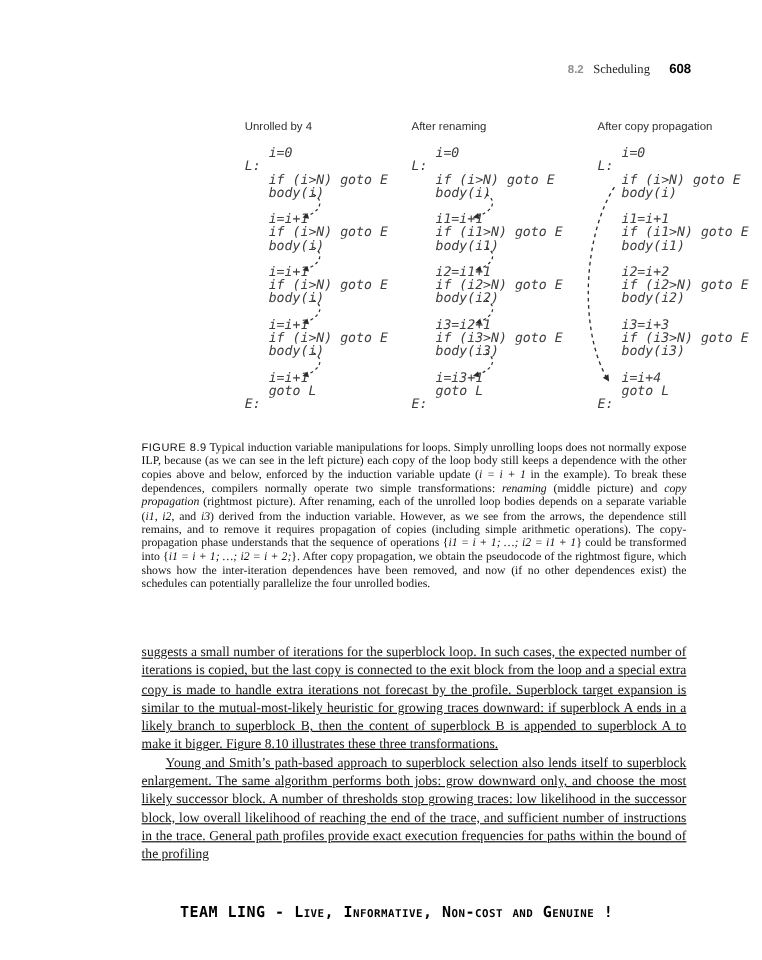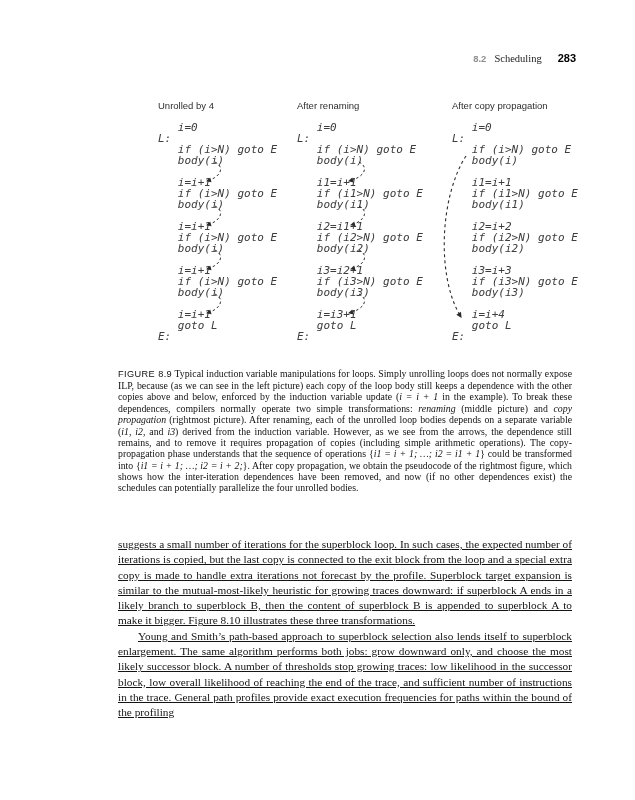--- a/index.html
+++ b/index.html
@@ -8,21 +8,21 @@
     background:#ffffff; overflow:hidden;
     font-family:"Liberation Serif", serif; color:#1a1a1a;
   }
   
   .running-head { position:absolute; top:52px; right:59px; display:flex; align-items:baseline; white-space:nowrap; }
   .sec-num  { font-family:"Liberation Sans",sans-serif; font-weight:700; font-size:9.5px; color:#8e8e8e; }
   .sec-title{ font-family:"Liberation Serif",serif; font-size:10.5px; color:#222; margin-left:8px; }
   .page-num { font-family:"Liberation Sans",sans-serif; font-weight:700; font-size:11px; color:#000; margin-left:16px; }
 
   
-  .fig-col { position:absolute; top:100px; width:142px; }
+  .fig-col { position:absolute; top:100px; width:142px;margin-left:46px; }
   .fig-col.c1 { left:158px; }
   .fig-col.c2 { left:297px; }
   .fig-col.c3 { left:452px; }
   .col-title { margin:0 0 11px 0; font-family:"Liberation Sans",sans-serif; font-size:9.5px; color:#2e2e2e; }
   .code {
     position:relative; margin:0; white-space:pre;
     font-family:"DejaVu Sans Mono",monospace; font-size:11px; line-height:11px; color:#3d3d3d;font-style:italic;
   }
   .arrow-layer { position:absolute; overflow:visible; pointer-events:none; }
   .arrow-layer.small { left:0; top:22px; }
@@ -53,21 +53,21 @@
   }
 </style>
 </head>
 <body>
 
 <div class="page">
 
   <div class="running-head">
     <span class="sec-num">8.2</span>
     <span class="sec-title">Scheduling</span>
-    <span class="page-num">283</span>
+    <span class="page-num">608</span>
   </div>
 
   <div class="fig-col c1">
     <p class="col-title">Unrolled by 4</p>
     <pre class="code">   i=0
 L:
    if (i&gt;N) goto E
    body(i)
 
    i=i+1
@@ -165,14 +165,15 @@
     </svg>
   </div>
 
   <p class="caption"><span class="seg-label">FIGURE 8.9</span><span class="seg-title">  Typical induction variable manipulations for loops. </span><span class="seg-normal">Simply unrolling loops does not normally expose ILP, because (as we can see in the left picture) each copy of the loop body still keeps a dependence with the other copies above and below, enforced by the induction variable update (</span><span class="seg-italic">i = i + 1</span><span class="seg-normal"> in the example). To break these dependences, compilers normally operate two simple transformations: </span><span class="seg-italic">renaming</span><span class="seg-normal"> (middle picture) and </span><span class="seg-italic">copy propagation</span><span class="seg-normal"> (rightmost picture). After renaming, each of the unrolled loop bodies depends on a separate variable (</span><span class="seg-italic">i1</span><span class="seg-normal">, </span><span class="seg-italic">i2</span><span class="seg-normal">, and </span><span class="seg-italic">i3</span><span class="seg-normal">) derived from the induction variable. However, as we see from the arrows, the dependence still remains, and to remove it requires propagation of copies (including simple arithmetic operations). The copy-propagation phase understands that the sequence of operations {</span><span class="seg-italic">i1 = i + 1; …; i2 = i1 + 1</span><span class="seg-normal">} could be transformed into {</span><span class="seg-italic">i1 = i + 1; …; i2 = i + 2;</span><span class="seg-normal">}. After copy propagation, we obtain the pseudocode of the rightmost figure, which shows how the inter-iteration dependences have been removed, and now (if no other dependences exist) the schedules can potentially parallelize the four unrolled bodies.</span></p>
 
   <div class="body-text">
     <p>suggests a small number of iterations for the superblock loop. In such cases, the expected number of iterations is copied, but the last copy is connected to the exit block from the loop and a special extra copy is made to handle extra iterations not forecast by the profile. Superblock target expansion is similar to the mutual-most-likely heuristic for growing traces downward: if superblock A ends in a likely branch to superblock B, then the content of superblock B is appended to superblock A to make it bigger. Figure 8.10 illustrates these three transformations.</p>
     <p class="indented">Young and Smith’s path-based approach to superblock selection also lends itself to superblock enlargement. The same algorithm performs both jobs: grow downward only, and choose the most likely successor block. A number of thresholds stop growing traces: low likelihood in the successor block, low overall likelihood of reaching the end of the trace, and sufficient number of instructions in the trace. General path profiles provide exact execution frequencies for paths within the bound of the profiling</p>
   </div>
 
+  <div class="watermark">TEAM LING - Live, Informative, Non-cost and Genuine !</div>
 
 </div>
 
 </body></html>

